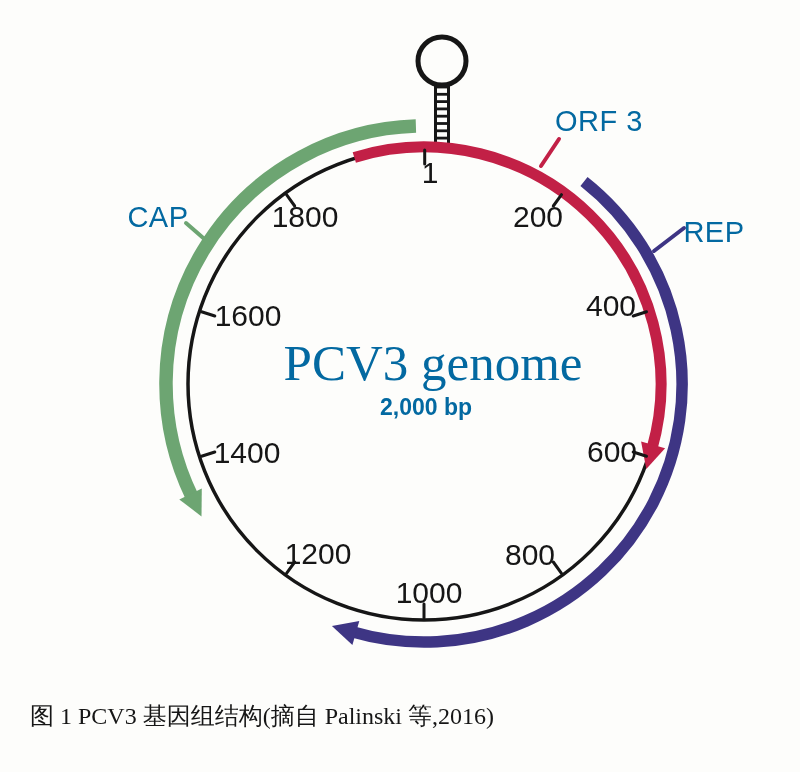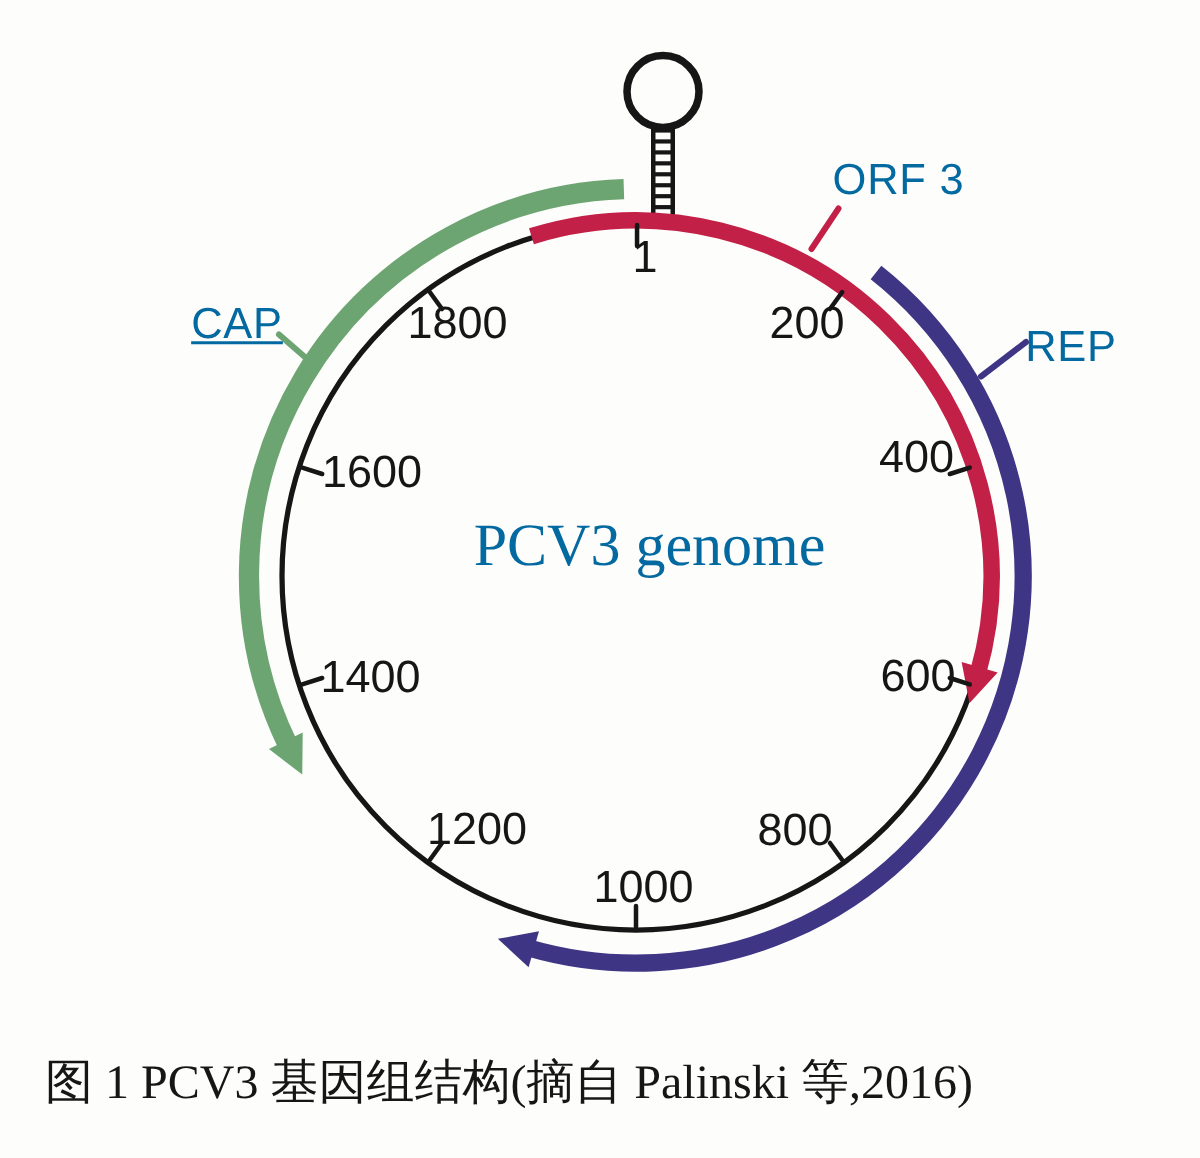--- a/index.html
+++ b/index.html
@@ -24,32 +24,32 @@
     transform: translate(-50%, -50%);
     white-space: nowrap;
     color: #0369a1;
   }
   .gene-label {
     font-size: 29px;
     letter-spacing: 0.5px;
   }
   .center-title {
     font-family: "Liberation Serif", serif;
-    font-size: 40px;
+    font-size: 51px;
   }
   .center-sub {
     font-size: 23px;
     font-weight: bold;
   }
   .caption {
     position: absolute;
     left: 30px;
     top: 700px;
     font-family: "Liberation Serif", serif;
-    font-size: 32px;
+    font-size: 24px;
     color: #161616;
     white-space: nowrap;
   }
 </style>
 </head>
 <body>
 
 <div class="stage">
   <svg class="diagram" id="diagram-svg" width="800" height="772" viewBox="0 0 800 772">
       <line x1="435.5" y1="84" x2="435.5" y2="150" stroke="#161616" stroke-width="3"></line>
@@ -90,19 +90,20 @@
       <line x1="201.5" y1="311.7" x2="214.8" y2="316.0" stroke="#161616" stroke-width="3" stroke-linecap="round"></line>
       <text x="248" y="315" text-anchor="middle" dominant-baseline="central" class="tick-num">1600</text>
       <line x1="286.5" y1="194.7" x2="294.7" y2="206.0" stroke="#161616" stroke-width="3" stroke-linecap="round"></line>
       <text x="305" y="216" text-anchor="middle" dominant-baseline="central" class="tick-num">1800</text>
       <line x1="559" y1="139" x2="541" y2="166" stroke="#c22046" stroke-width="4" stroke-linecap="round"></line>
       <line x1="684" y1="228" x2="654" y2="251" stroke="#3e3584" stroke-width="4" stroke-linecap="round"></line>
       <line x1="186" y1="223" x2="209" y2="243" stroke="#6da572" stroke-width="4" stroke-linecap="round"></line>
     </svg>
 
   <div class="overlay center-title" style="left:433px; top:363px;">PCV3 genome</div>
+  <div class="overlay center-sub" style="left:426px; top:407px;">2,000 bp</div>
 
   <div class="overlay gene-label" style="left: 599px; top: 121px;">ORF 3</div>
   <div class="overlay gene-label" style="left: 714px; top: 232px;">REP</div>
-  <div class="overlay gene-label" style="left: 158px; top: 217px; text-decoration: underline;">CAP</div>
+  <div class="overlay gene-label" style="left: 158px; top: 217px;">CAP</div>
 
   <div class="caption">图 1 PCV3 基因组结构(摘自 Palinski 等,2016)</div>
 </div>
 
 </body></html>

